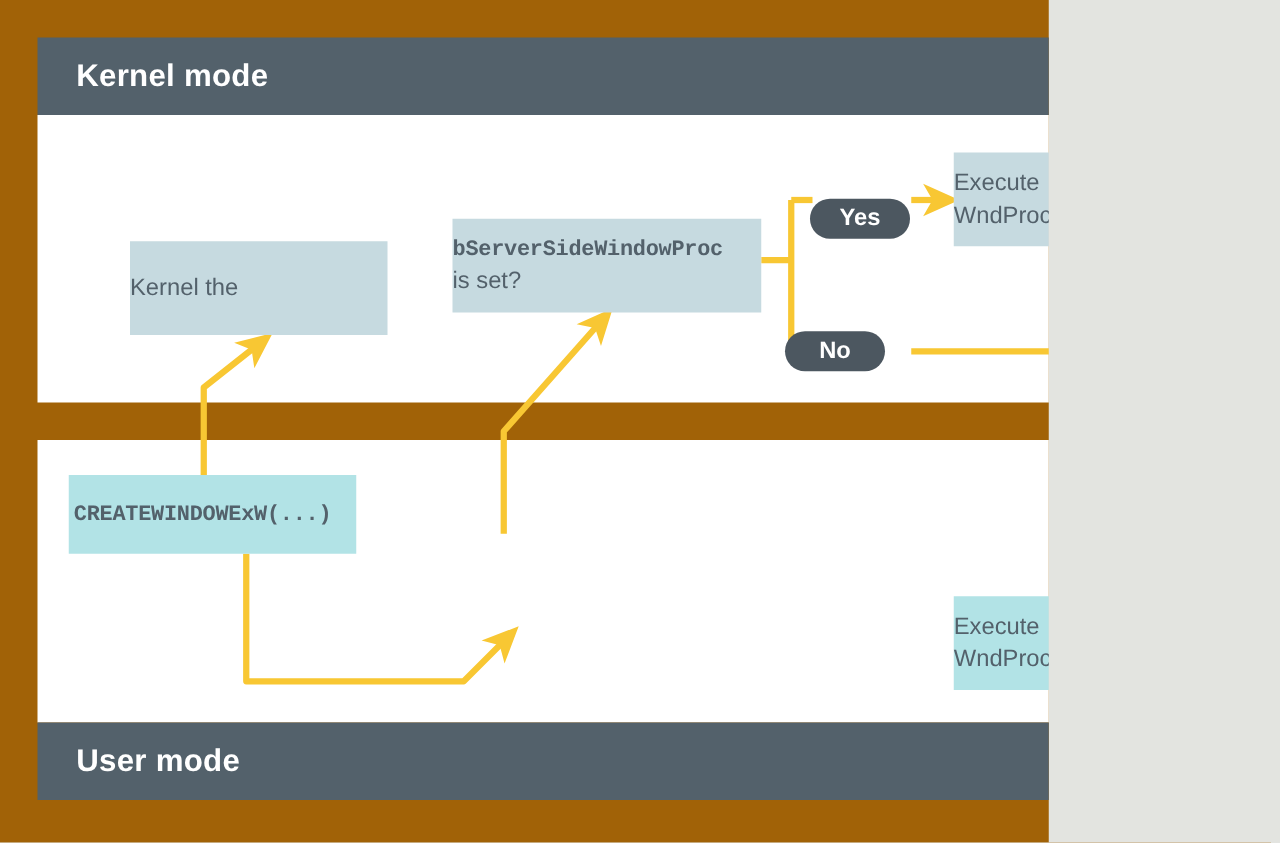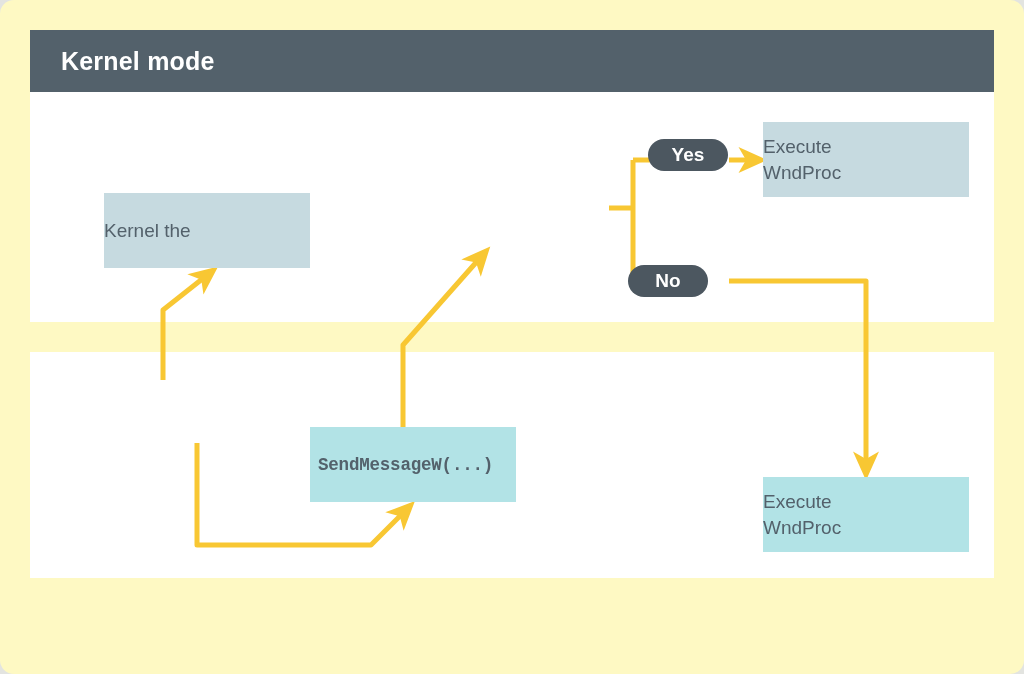--- a/index.html
+++ b/index.html
@@ -2,26 +2,25 @@
 <html><head>
 <meta charset="utf-8">
 <style>
   html, body {
     margin: 0;
     padding: 0;
     background: #e3e4e0;
   }
   #stage {
     position: relative;
-    width: 1024px;
+    width: 839px;
     height: 674px;
-    background: #fef9c3;
+    background: #a16207;
     overflow: hidden;
     font-family: "Liberation Sans", sans-serif;
-    border-radius: 14px;
   }
 
   
   .mode-bar {
     position: absolute;
     left: 30px;
     width: 964px;
     height: 62px;
     background: #53616b;
     display: flex;
@@ -93,21 +92,21 @@
     background: #4c5760;
     border-radius: 16px;
     color: #ffffff;
     font-size: 19px;
     font-weight: bold;
     display: flex;
     align-items: center;
     justify-content: center;
     height: 32px;
   }
-  #pill-yes { left: 648px; top: 139px; width: 80px; }
+  #pill-yes { left: 648px; top: 159px; width: 80px; }
   #pill-no  { left: 628px; top: 265px; width: 80px; }
 
   
   #connectors {
     position: absolute;
     left: 0;
     top: 0;
     width: 1024px;
     height: 674px;
     pointer-events: none;
@@ -145,37 +144,44 @@
 
     <path d="M 729,160 L 752,160" fill="none" stroke="#f8c733" stroke-width="5" stroke-linecap="butt" marker-end="url(#ah)"></path>
 
     <path d="M 729,281 L 866,281 L 866,465" fill="none" stroke="#f8c733" stroke-width="5" stroke-linejoin="round" stroke-linecap="butt" marker-end="url(#ah)"></path>
   </svg>
 
   <div class="node kernel" id="node-create-window">
     <span class="line-sans">Kernel the</span>
   </div>
 
+  <div class="node kernel" id="node-decision">
+    <span class="line-mono">bServerSideWindowProc</span>
+    <span class="line-sans">is set?</span>
+  </div>
 
   <div class="node kernel" id="node-exec-top">
     <span class="line-sans">Execute</span>
     <span class="line-sans">WndProc</span>
   </div>
 
   <div class="pill" id="pill-yes">
     <span>Yes</span>
   </div>
   <div class="pill" id="pill-no">
     <span>No</span>
   </div>
 
+  <div class="node user" id="node-createwindow-call">
+    <span class="line-mono">CREATEWINDOWExW(...)</span>
+  </div>
 
-  <div class="node user" id="node-sendmessage">
-    <span class="line-mono">SendMessageW(...)</span>
-  </div>
 
   <div class="node user" id="node-exec-bottom">
     <span class="line-sans">Execute</span>
     <span class="line-sans">WndProc</span>
   </div>
 
+  <div class="mode-bar" id="user-bar">
+    <span class="label">User mode</span>
+  </div>
 
 </div>
 
 </body></html>

